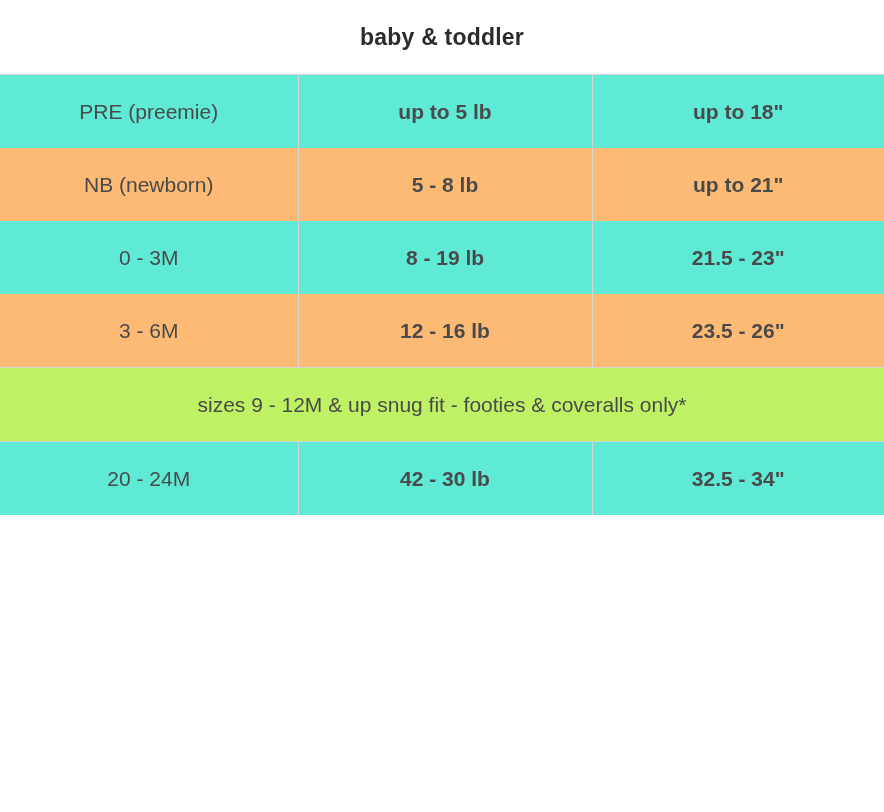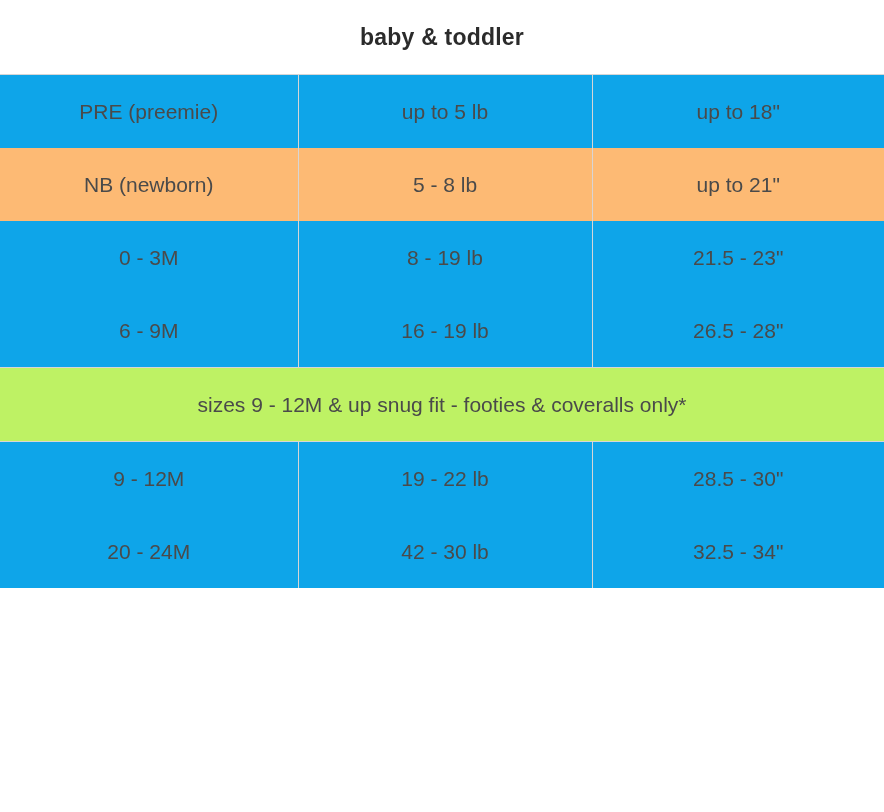--- a/index.html
+++ b/index.html
@@ -46,27 +46,28 @@
   .header-row th.col-sep {
     border-left: 1px solid #d6d6d6;
   }
   .data-row td {
     height: 73px;
     font-size: 21px;
     font-weight: normal;
     color: #4a4a4a;
   }
   .data-row.shaded td {
-    background: #0ea5e9;
+    background: #5eead4;
   }
   .data-row.plain td {
     background: #fdba74;
   }
   .data-row td.col-sep {
     border-left: 1px solid #d6d6d6;
+    font-weight: bold;
   }
   .data-row.plain td.col-sep {
     border-left: 1px solid #d6d6d6;
   }
   .note-row td {
     height: 73px;
     font-size: 21px;
     color: #4a4a4a;
     background: #bef264;
     border-top: 1px solid #d6d6d6;
@@ -98,34 +99,29 @@
     <tr class="data-row plain">
       <td>NB (newborn)</td>
       <td class="col-sep">5 - 8 lb</td>
       <td class="col-sep">up to 21"</td>
     </tr>
     <tr class="data-row shaded">
       <td>0 - 3M</td>
       <td class="col-sep">8 - 19 lb</td>
       <td class="col-sep">21.5 - 23"</td>
     </tr>
-    <tr class="data-row shaded">
-      <td>6 - 9M</td>
-      <td class="col-sep">16 - 19 lb</td>
-      <td class="col-sep">26.5 - 28"</td>
+    <tr class="data-row plain">
+      <td>3 - 6M</td>
+      <td class="col-sep">12 - 16 lb</td>
+      <td class="col-sep">23.5 - 26"</td>
     </tr>
 
     <tr class="note-row">
       <td colspan="3">sizes 9 - 12M &amp; up snug fit - footies &amp; coveralls only*</td>
     </tr>
 
-    <tr class="data-row shaded">
-      <td>9 - 12M</td>
-      <td class="col-sep">19 - 22 lb</td>
-      <td class="col-sep">28.5 - 30"</td>
-    </tr>
     <tr class="data-row shaded">
       <td>20 - 24M</td>
       <td class="col-sep">42 - 30 lb</td>
       <td class="col-sep">32.5 - 34"</td>
     </tr>
   </tbody>
 </table>
 
 </body></html>

